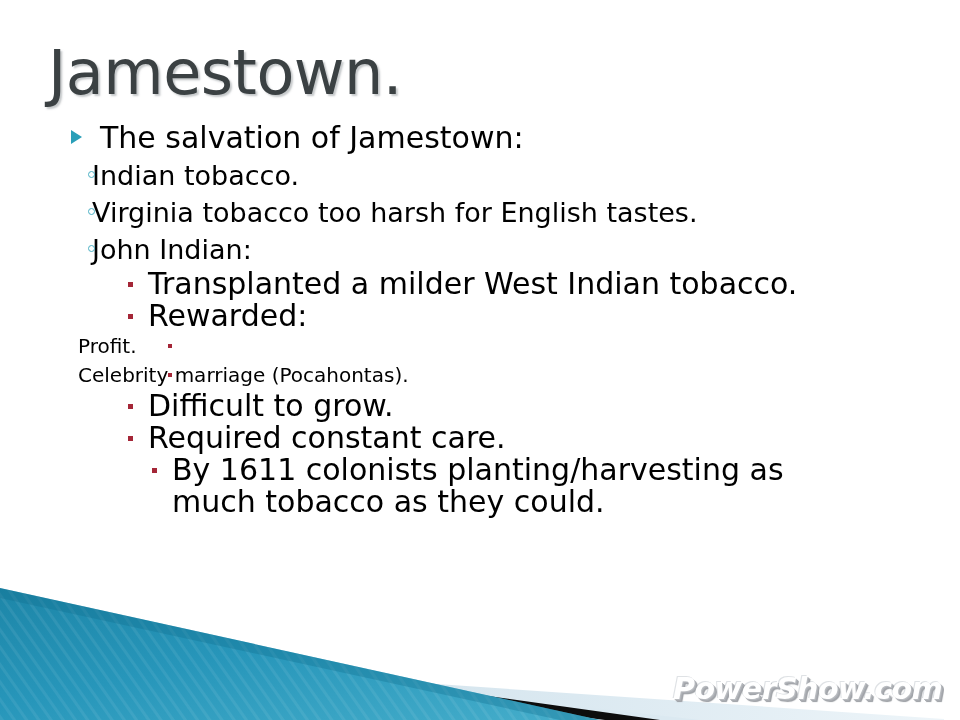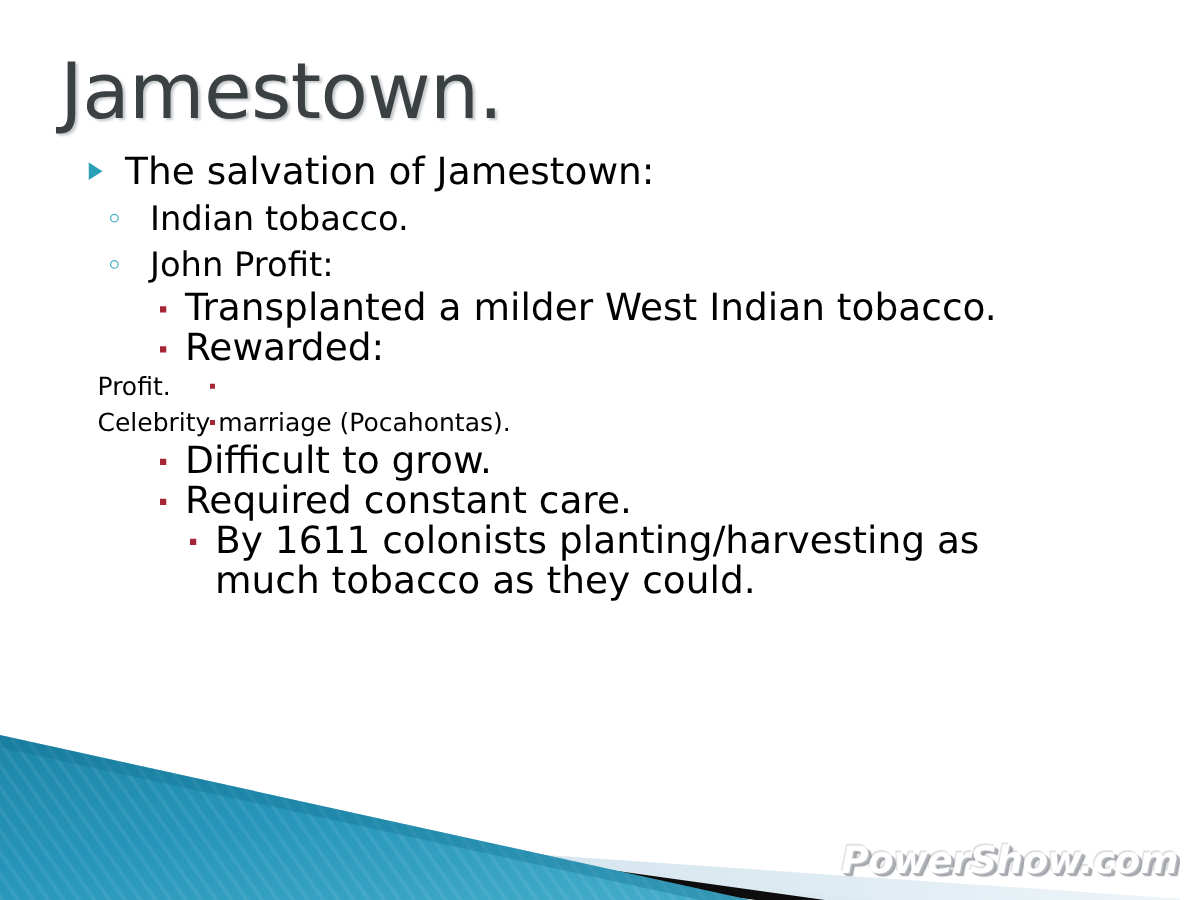--- a/index.html
+++ b/index.html
@@ -69,21 +69,21 @@
     left: 71px;
     top: 12px;
     width: 0; height: 0;
     border-left: 11px solid #2a9fb8;
     border-top: 7px solid transparent;
     border-bottom: 7px solid transparent;
   }
 
   
   .lvl2 {
-    padding-left: 120px;
+    padding-left: 92px;
     font-size: 27px;
     line-height: 37px;
     color: #000000;
   }
   .lvl2 .bmark {
     left: 88px;
     top: 14px;
     width: 7px; height: 7px;
     border: 1.4px solid #4ab0c4;
     border-radius: 50%;
@@ -166,24 +166,28 @@
     <div class="bline lvl1">
       <span class="bmark"></span>
       <span class="btext">The salvation of Jamestown:</span>
     </div>
 
     <div class="bline lvl2">
       <span class="bmark"></span>
       <span class="btext">Indian tobacco.</span>
     </div>
 
-
     <div class="bline lvl2">
       <span class="bmark"></span>
-      <span class="btext">John Profit:</span>
+      <span class="btext">Virginia tobacco too harsh for English tastes.</span>
+    </div>
+
+    <div class="bline lvl2">
+      <span class="bmark"></span>
+      <span class="btext">John Indian:</span>
     </div>
 
     <div class="bline lvl3">
       <span class="bmark"></span>
       <span class="btext">Transplanted a milder West Indian tobacco.</span>
     </div>
 
     <div class="bline lvl3">
       <span class="bmark"></span>
       <span class="btext">Rewarded:</span>

